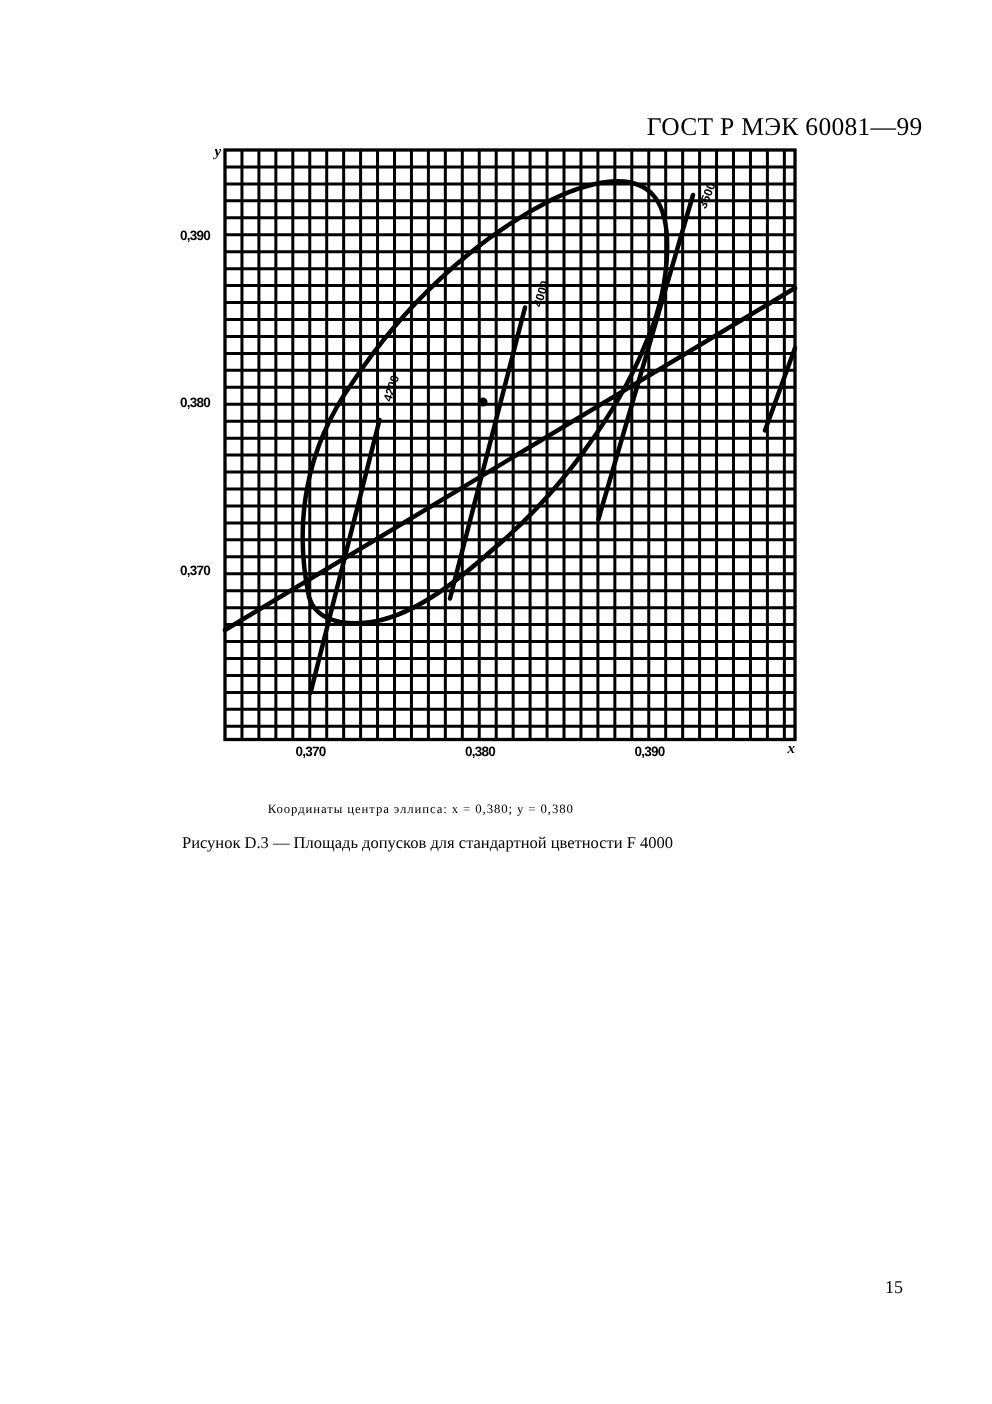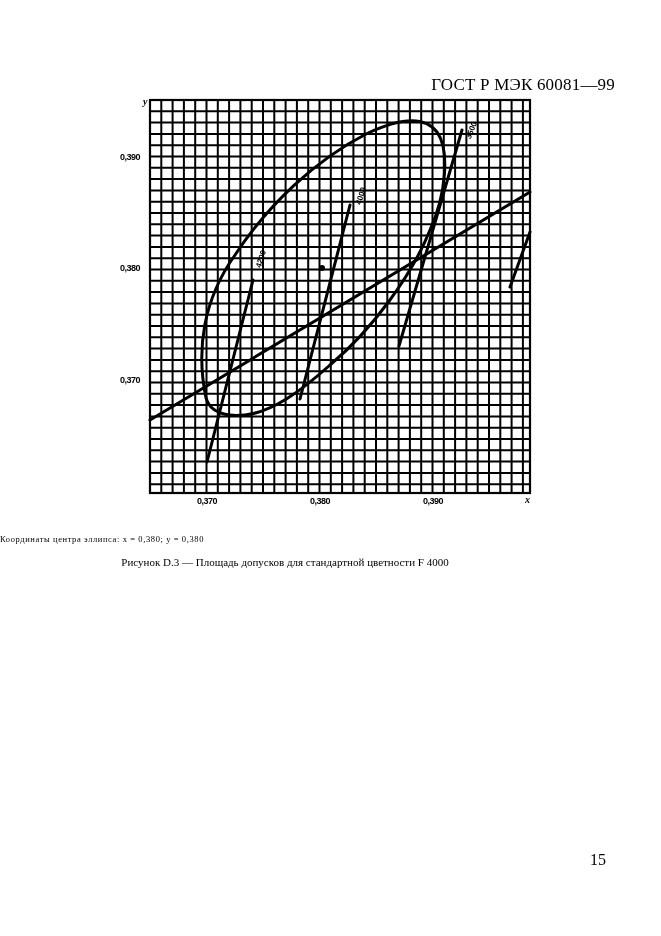--- a/index.html
+++ b/index.html
@@ -2,23 +2,23 @@
 <html><head>
 <meta charset="utf-8">
 <style>
   html, body { margin:0; padding:0; background:#ffffff; }
   body { width:661px; height:936px; position:relative; overflow:hidden; font-family:"Liberation Serif", serif; color:#000; }
   .header { position:absolute; top:64px; right:46px; font-weight:normal; font-size:17px; letter-spacing:0.2px;margin-top:11px; }
   .chart { position:absolute; left:0; top:0; width:661px; height:520px; }
   .ylabel { position:absolute; font-family:"Liberation Sans", sans-serif; font-weight:bold; font-size:9px; letter-spacing:-0.5px; }
   .xlabel { position:absolute; font-family:"Liberation Sans", sans-serif; font-weight:bold; font-size:9px; letter-spacing:-0.5px; }
   .axis-name { position:absolute; font-family:"Liberation Serif", serif; font-style:italic; font-weight:bold; font-size:10px; }
-  .note { position:absolute; top:534px; left:0; width:561px; text-align:left; font-size:8.5px; letter-spacing:0.6px;font-family:Liberation Serif, serif; }
+  .note { position:absolute; top:534px; left:0; width:561px; text-align:center; font-size:8.5px; letter-spacing:0.6px;font-family:Liberation Serif, serif; }
   .caption { position:absolute; top:556px; left:0; width:570px; text-align:center; font-size:11px; }
-  .pageno { position:absolute; top:851px; left:590px; font-size:16px; }
+  .pageno { position:absolute; top:851px; left:590px; font-size:12px; }
   .curvelabel { position:absolute; font-family:"Liberation Sans", sans-serif; font-weight:bold; font-size:8px; transform-origin:left top; white-space:nowrap; }
 </style>
 </head>
 <body>
 
 <div class="header">ГОСТ Р МЭК 60081—99</div>
 
 <svg class="chart" width="661" height="520" viewBox="0 0 661 520" xmlns="http://www.w3.org/2000/svg">
   <g stroke="#000" stroke-width="2" fill="none">
     <rect x="150" y="100" width="380" height="393" stroke-width="2.2"></rect>

